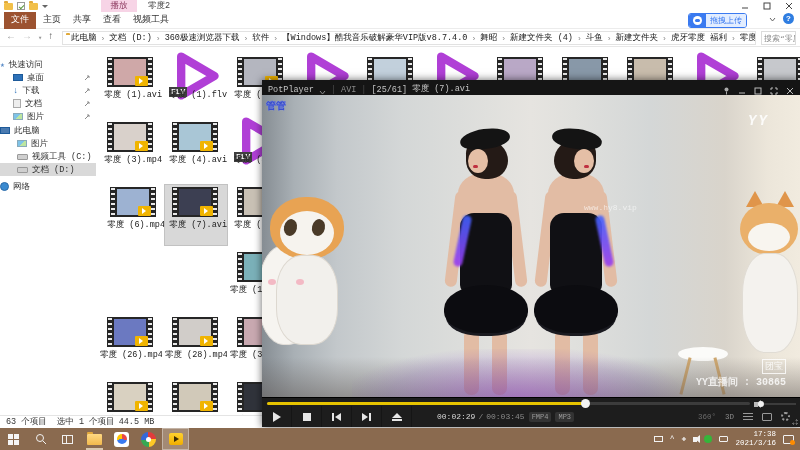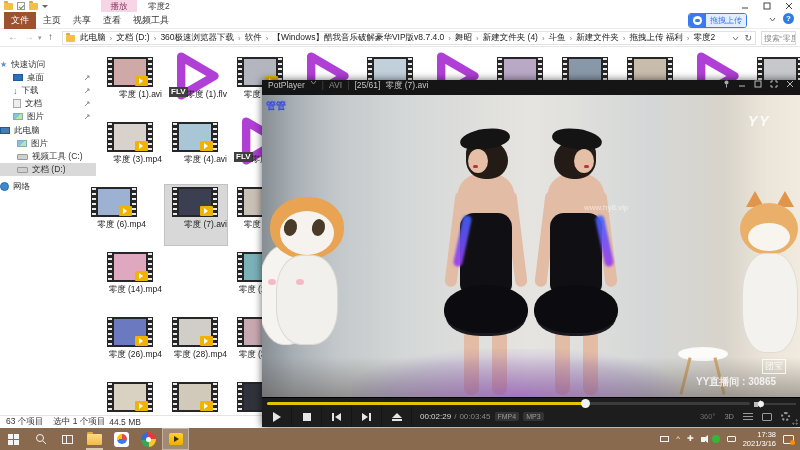--- a/index.html
+++ b/index.html
@@ -1,17 +1,17 @@
 <!DOCTYPE html>
 <html><head>
 <meta charset="utf-8">
 <style>
 *{margin:0;padding:0;box-sizing:border-box}
 html,body{width:800px;height:450px;overflow:hidden}
-#screen{position:relative;width:800px;height:450px;font-family:Liberation Sans, sans-serif;background:#fff;overflow:hidden}
+#screen{position:relative;width:800px;height:450px;font-family:Liberation Mono, monospace;background:#fff;overflow:hidden}
 
 #explorer{position:absolute;inset:0 0 22px 0;background:#fff}
 .etitle{position:absolute;left:0;top:0;right:0;height:12px;background:#fff}
 .qat{position:absolute;left:4px;top:2px;display:flex;gap:4px;align-items:center}
 .mini-folder{width:9px;height:7px;background:#f2c04a;border-radius:1px;position:relative}
 .mini-folder::before{content:'';position:absolute;left:0;top:-2px;width:4px;height:2px;background:#e0a93a;border-radius:1px 1px 0 0}
 .mini-check{width:8px;height:8px;border:1px solid #9a9a9a;position:relative}
 .mini-check::before{content:'';position:absolute;left:1px;top:2px;width:4px;height:2px;border-left:1px solid #5a9a3a;border-bottom:1px solid #5a9a3a;transform:rotate(-45deg)}
 .caret-d{width:0;height:0;border-left:3px solid transparent;border-right:3px solid transparent;border-top:3px solid #666}
 .ctxlabel{position:absolute;left:101px;top:0;width:36px;height:12px;background:#f7d4e6;color:#8d3a60;font-size:8.5px;text-align:center;line-height:12px}
@@ -56,21 +56,21 @@
 .thumb::before{left:1px}.thumb::after{right:1px}
 .timg{position:absolute;left:7px;right:7px;top:2px;bottom:2px}
 .pbadge{position:absolute;right:5px;bottom:1px;width:13px;height:10px;background:#f0b400;border-radius:1px}
 .pbadge::before{content:'';position:absolute;left:4px;top:2px;width:0;height:0;border-left:4px solid #fff;border-top:3px solid transparent;border-bottom:3px solid transparent}
 .flvwrap{position:absolute;left:2px;top:-4px;width:58px;height:50px}
 .flvtag{position:absolute;left:2px;bottom:4px;background:#3f3f3f;color:#fff;font-size:8px;font-weight:bold;padding:0 2px;line-height:10px}
 .fname{position:absolute;left:0;top:34px;width:62px;text-align:right;font-size:8.5px;color:#222;white-space:nowrap;overflow:hidden}
 .statusbar{position:absolute;left:0;bottom:0;right:0;height:13px;border-top:1px solid #e4e4e4;background:#fff;display:flex;align-items:center;font-size:8.5px;color:#333;gap:10px;padding-left:6px}
 
 #player{position:absolute;left:262px;top:80px;width:538px;height:347px;background:#111;box-shadow:0 0 8px rgba(0,0,0,.6);z-index:5}
-.ptitle{position:absolute;left:0;top:0;right:0;height:15px;background:#151515;display:flex;align-items:flex-start;padding:0 6px;color:#c4c4c4;font-size:8.5px;gap:5px}
+.ptitle{position:absolute;left:0;top:0;right:0;height:15px;background:#151515;display:flex;align-items:flex-end;padding:0 6px;color:#c4c4c4;font-size:8.5px;gap:5px}
 .psep{color:#4a4a4a}
 .pt-right{margin-left:auto;display:flex;gap:8px;align-items:center}
 .video{position:absolute;left:0;top:15px;right:0;height:302px;overflow:hidden;background:linear-gradient(90deg,#868d93 0,#a9b0b5 6%,#c3c8cb 14%,#d4d7d7 26%,#e0e0dd 42%,#e6e4e0 50%,#e0e0dd 58%,#d4d7d7 72%,#d9d4cb 86%,#ece6da 94%,#f1ebdf 100%)}
 .floor{position:absolute;left:0;right:0;bottom:0;height:40px;background:linear-gradient(180deg,rgba(95,88,85,0),rgba(95,88,85,.5))}
 .fglow{position:absolute;left:90px;bottom:0;width:330px;height:48px;background:radial-gradient(ellipse at 50% 100%,rgba(165,70,225,.45),rgba(120,60,200,.15) 55%,transparent 75%)}
 .dz{position:absolute;top:34px;width:92px;height:266px}
 .dz.mir{transform:scaleX(-1)}
 .dz div{position:absolute}
 .beret{left:20px;top:0;width:50px;height:20px;background:#141414;border-radius:50% 50% 45% 45%;transform:rotate(-8deg)}
 .hair{left:26px;top:10px;width:42px;height:40px;background:#241a16;border-radius:40% 60% 50% 50%}
@@ -119,21 +119,21 @@
 .btnrow{position:absolute;left:0;right:0;bottom:0;height:21px;display:flex;align-items:center}
 .pbtn{width:30px;height:21px;border-right:1px solid #151515;display:flex;align-items:center;justify-content:center;gap:1px}
 .i-play{width:0;height:0;border-left:8px solid #e6e6e6;border-top:5px solid transparent;border-bottom:5px solid transparent}
 .i-stop{width:8px;height:8px;background:#e6e6e6}
 .bar{width:2px;height:8px;background:#e6e6e6}
 .tri-l{width:0;height:0;border-right:6px solid #e6e6e6;border-top:4px solid transparent;border-bottom:4px solid transparent}
 .tri-r{width:0;height:0;border-left:6px solid #e6e6e6;border-top:4px solid transparent;border-bottom:4px solid transparent}
 .i-eject{display:flex;flex-direction:column;align-items:center;gap:1px}
 .i-eject i{display:block;width:0;height:0;border-bottom:5px solid #e6e6e6;border-left:5px solid transparent;border-right:5px solid transparent}
 .i-eject b{display:block;width:10px;height:2px;background:#e6e6e6}
-.ptime{margin-left:8px;font-size:8px;color:#d8d8d8;display:flex;gap:3px;align-items:center}
+.ptime{margin-left:25px;font-size:8px;color:#d8d8d8;display:flex;gap:3px;align-items:center}
 .ptot{color:#8a8a8a}
 .cbadge{background:#333;color:#9a9a9a;font-size:7px;padding:1px 3px;border-radius:2px;margin-left:4px}
 .ctl-right{margin-left:auto;display:flex;align-items:center;gap:9px;padding-right:10px;color:#8a8a8a;font-size:7.5px}
 .i-list{width:10px;height:8px;background:repeating-linear-gradient(#999 0 1px,transparent 1px 3px)}
 .i-vid{width:10px;height:8px;border:1px solid #999;border-radius:1px}
 .i-gear{width:9px;height:9px;border:2px dotted #999;border-radius:50%}
 .grip{position:absolute;right:1px;bottom:1px;width:8px;height:8px;background:radial-gradient(circle at 70% 30%,#666 1px,transparent 1.2px),radial-gradient(circle at 70% 70%,#666 1px,transparent 1.2px),radial-gradient(circle at 30% 70%,#666 1px,transparent 1.2px)}
 
 #taskbar{position:absolute;left:0;bottom:0;right:0;height:22px;background:#8a6a4f;display:flex;align-items:center;z-index:10}
 .tb-ic{width:27px;height:22px;display:flex;align-items:center;justify-content:center;position:relative}
@@ -235,21 +235,21 @@
         <span class="crumb">【Windows】酷我音乐破解豪华VIP版v8.7.4.0</span>
           <span class="csep">›</span>
         <span class="crumb">舞昭</span>
           <span class="csep">›</span>
         <span class="crumb">新建文件夹 (4)</span>
           <span class="csep">›</span>
         <span class="crumb">斗鱼</span>
           <span class="csep">›</span>
         <span class="crumb">新建文件夹</span>
           <span class="csep">›</span>
-        <span class="crumb">拖拽上传 福利</span>
+        <span class="crumb">虎牙零度 福利</span>
           <span class="csep">›</span>
         <span class="crumb">零度2</span>
         <span class="addr-end">
           <svg width="7" height="5">
               <path d="M1 1l2.5 3L6 1" fill="none" stroke="#777"></path>
             </svg>
           <span>↻</span>
         </span>
       </div>
       <div class="searchbox">
@@ -354,21 +354,21 @@
     <div class="cell" style="left:230px;top:120px">
       <div class="flvwrap">
           <svg viewBox="0 0 60 54" width="58" height="50">
             <polygon points="14,6 50,27 14,48" fill="#fff" stroke="#b03fd6" stroke-width="9" stroke-linejoin="round"></polygon>
           </svg>
           <div class="flvtag">FLV</div>
         </div>
       <div class="fname">零度 (4).flv</div>
     </div>
 
-    <div class="cell" style="left:84px;top:185px">
+    <div class="cell" style="left:103px;top:185px">
       <div class="thumb">
           <div class="timg" style="background: rgb(157, 178, 210);"></div>
           <div class="pbadge"></div>
         </div>
       <div class="fname">零度 (6).mp4</div>
     </div>
     <div class="cell sel" style="left:165px;top:185px">
       <div class="thumb">
           <div class="timg" style="background: rgb(60, 63, 82);"></div>
           <div class="pbadge"></div>
@@ -376,27 +376,20 @@
       <div class="fname">零度 (7).avi</div>
     </div>
     <div class="cell" style="left:230px;top:185px">
       <div class="thumb">
           <div class="timg" style="background: rgb(201, 193, 181);"></div>
           <div class="pbadge"></div>
         </div>
       <div class="fname">零度 (7).mov</div>
     </div>
 
-    <div class="cell" style="left:100px;top:250px">
-      <div class="thumb">
-          <div class="timg" style="background: rgb(224, 168, 192);"></div>
-          <div class="pbadge"></div>
-        </div>
-      <div class="fname">零度 (14).mp4</div>
-    </div>
     <div class="cell" style="left:230px;top:250px">
       <div class="thumb">
           <div class="timg" style="background: rgb(123, 177, 185);"></div>
           <div class="pbadge"></div>
         </div>
       <div class="fname">零度 (16).mp4</div>
     </div>
 
     <div class="cell" style="left:100px;top:315px">
       <div class="thumb">

